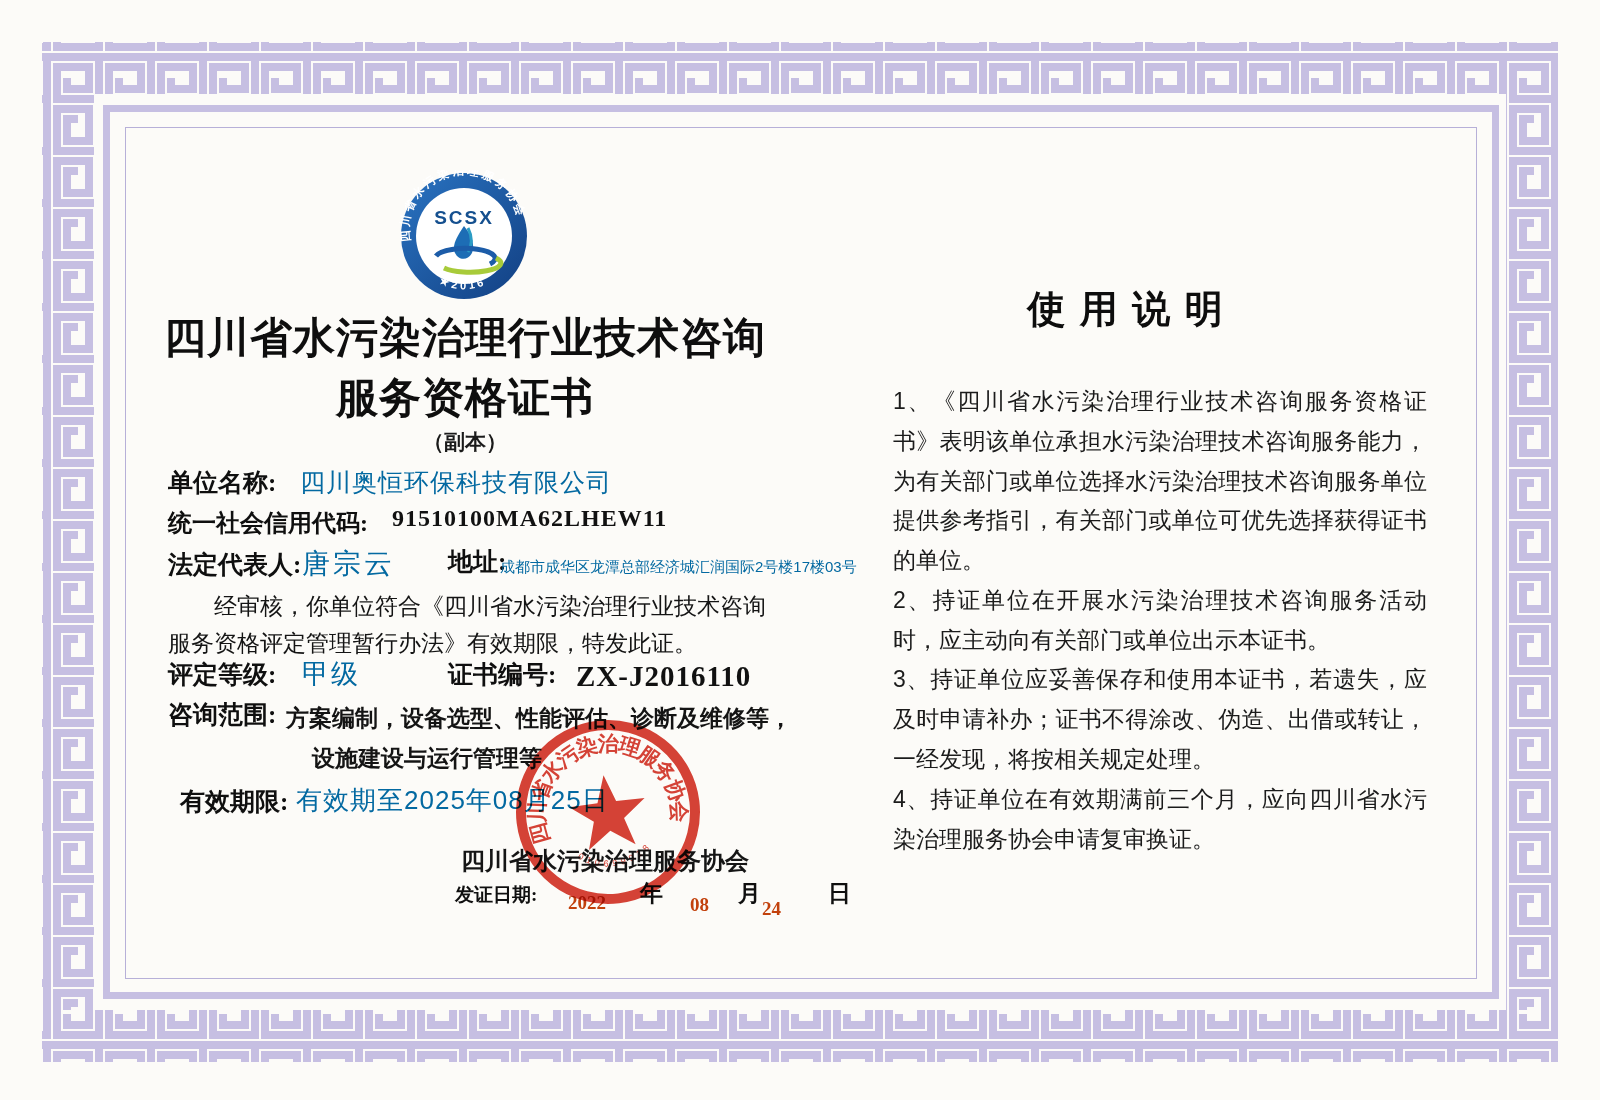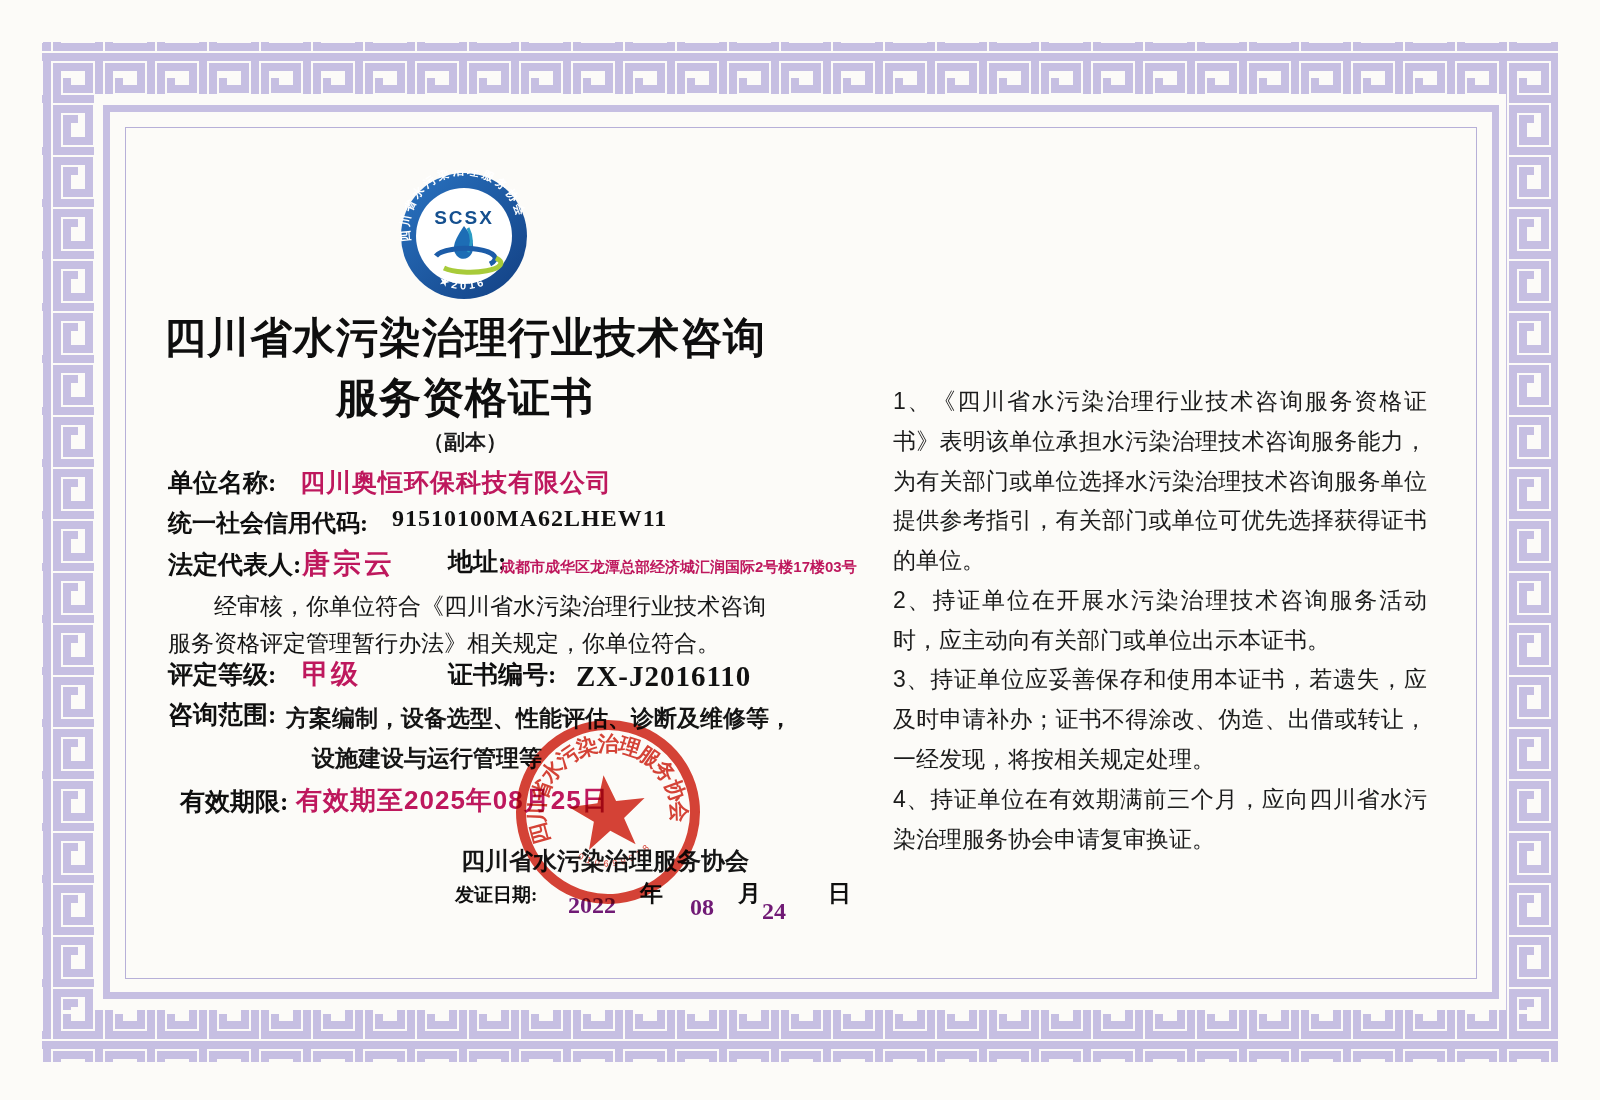--- a/index.html
+++ b/index.html
@@ -12,30 +12,30 @@
   .frame-thin{position:absolute;left:125px;top:127px;right:123px;bottom:121px;
               border:1px solid #b7b0d8;}
   
   .title-block{left:135px;top:308px;width:660px;text-align:center;
                font-family:"Liberation Serif",serif;font-weight:900;
                font-size:42px;line-height:1.43;color:#0e0e0e;letter-spacing:1px;}
   .subtitle{left:135px;top:428px;width:660px;text-align:center;font-size:21px;
             font-weight:700;color:#1a1a1a;}
   
   .lbl{font-family:"Liberation Serif",serif;font-weight:700;color:#0f0f0f;}
-  .val-sans{font-family:"Liberation Sans",sans-serif;font-weight:700;color:#be185d;}
+  .val-sans{font-family:"Liberation Sans",sans-serif;font-weight:400;color:#0369a1;}
   .val-serif{font-family:"Liberation Serif",serif;font-weight:700;color:#111;}
   .approval{left:168px;top:588px;width:615px;font-size:23px;line-height:1.62;
             text-indent:2em;font-family:"Liberation Serif",serif;font-weight:500;color:#141414;}
   .scope{width:570px;font-size:23px;line-height:1.65;font-family:"Liberation Serif",serif;
          font-weight:700;color:#141414;}
   
   .issuer-name{left:390px;top:845px;width:430px;text-align:center;font-size:24px;
                font-weight:700;font-family:"Liberation Serif",serif;}
-  .date-num{font-family:"Liberation Serif",serif;font-weight:700;font-size:24px;color:#701a75;}
+  .date-num{font-family:"Liberation Serif",serif;font-weight:700;font-size:19px;color:#c2410c;}
   
   .manual-title{left:900px;top:284px;width:450px;text-align:center;font-size:38px;
                 font-weight:700;letter-spacing:0.38em;text-indent:0.38em;
                 font-family:"Liberation Serif",serif;color:#0d0d0d;}
   .instructions{left:893px;top:382px;width:534px;font-family:"Liberation Sans",sans-serif;
                 font-size:23px;line-height:1.73;color:#1b1b1b;text-align:justify;}
   .instructions p{margin:0;}
   
   .seal{left:512px;top:716px;width:192px;height:192px;opacity:.88;
         mix-blend-mode:multiply;transform:rotate(-7deg);}
@@ -97,21 +97,21 @@
   <div class="abs val-sans" style="left:300px;top:466px;font-size:25px;letter-spacing:1px;">四川奥恒环保科技有限公司</div>
 
   <div class="abs lbl" style="left:168px;top:507px;font-size:24px;text-align:right;">统一社会信用代码:</div>
   <div class="abs val-serif" style="left:392px;top:505px;font-size:24px;letter-spacing:1px;">91510100MA62LHEW11</div>
 
   <div class="abs lbl" style="left:168px;top:548px;font-size:25px;">法定代表人:</div>
   <div class="abs val-sans" style="left:302px;top:545px;font-size:28px;letter-spacing:3px;">唐宗云</div>
   <div class="abs lbl" style="left:448px;top:545px;font-size:25px;">地址:</div>
   <div class="abs val-sans" style="left:500px;top:558px;font-size:15px;">成都市成华区龙潭总部经济城汇润国际2号楼17楼03号</div>
 
-  <div class="abs approval">经审核，你单位符合《四川省水污染治理行业技术咨询服务资格评定管理暂行办法》相关规定，你单位符合。</div>
+  <div class="abs approval">经审核，你单位符合《四川省水污染治理行业技术咨询服务资格评定管理暂行办法》有效期限，特发此证。</div>
 
   <div class="abs lbl" style="left:168px;top:658px;font-size:25px;">评定等级:</div>
   <div class="abs val-sans" style="left:302px;top:656px;font-size:27px;letter-spacing:2px;">甲级</div>
   <div class="abs lbl" style="left:448px;top:658px;font-size:25px;">证书编号:</div>
   <div class="abs val-serif" style="left:576px;top:660px;font-size:29px;letter-spacing:1px;">ZX-J2016110</div>
 
   <div class="abs lbl" style="left:168px;top:698px;font-size:25px;">咨询范围:</div>
   <div class="abs scope" style="left:286px;top:700px;">方案编制，设备选型、性能评估、诊断及维修等，</div>
   <div class="abs scope" style="left:312px;top:740px;">设施建设与运行管理等</div>
 
@@ -135,20 +135,21 @@
     <circle cx="96" cy="96" r="87" fill="none" stroke="#d2291b" stroke-width="10"></circle>
     <polygon fill="#d2291b" transform="translate(96,99)" points="0,-40 9.4,-12.9 38,-12.4 15.2,4.9 23.5,32.4 0,16 -23.5,32.4 -15.2,4.9 -38,-12.4 -9.4,-12.9"></polygon>
     <text font-size="21" font-weight="bold" fill="#d2291b" font-family="Liberation Serif, serif">
       <textPath href="#sealTopArc" textLength="236" lengthAdjust="spacing">四川省水污染治理服务协会</textPath>
     </text>
     <text font-size="9" fill="#d2291b" font-family="Liberation Sans, sans-serif">
       <textPath href="#sealBotArc" textLength="88" lengthAdjust="spacing">0106999182</textPath>
     </text>
   </svg>
 
+  <div class="abs manual-title">使用说明</div>
   <div class="abs instructions">
     <p>1、《四川省水污染治理行业技术咨询服务资格证书》表明该单位承担水污染治理技术咨询服务能力，为有关部门或单位选择水污染治理技术咨询服务单位提供参考指引，有关部门或单位可优先选择获得证书的单位。</p>
     <p>2、持证单位在开展水污染治理技术咨询服务活动时，应主动向有关部门或单位出示本证书。</p>
     <p>3、持证单位应妥善保存和使用本证书，若遗失，应及时申请补办；证书不得涂改、伪造、出借或转让，一经发现，将按相关规定处理。</p>
     <p>4、持证单位在有效期满前三个月，应向四川省水污染治理服务协会申请复审换证。</p>
   </div>
 
 </div>
 
 </body></html>

